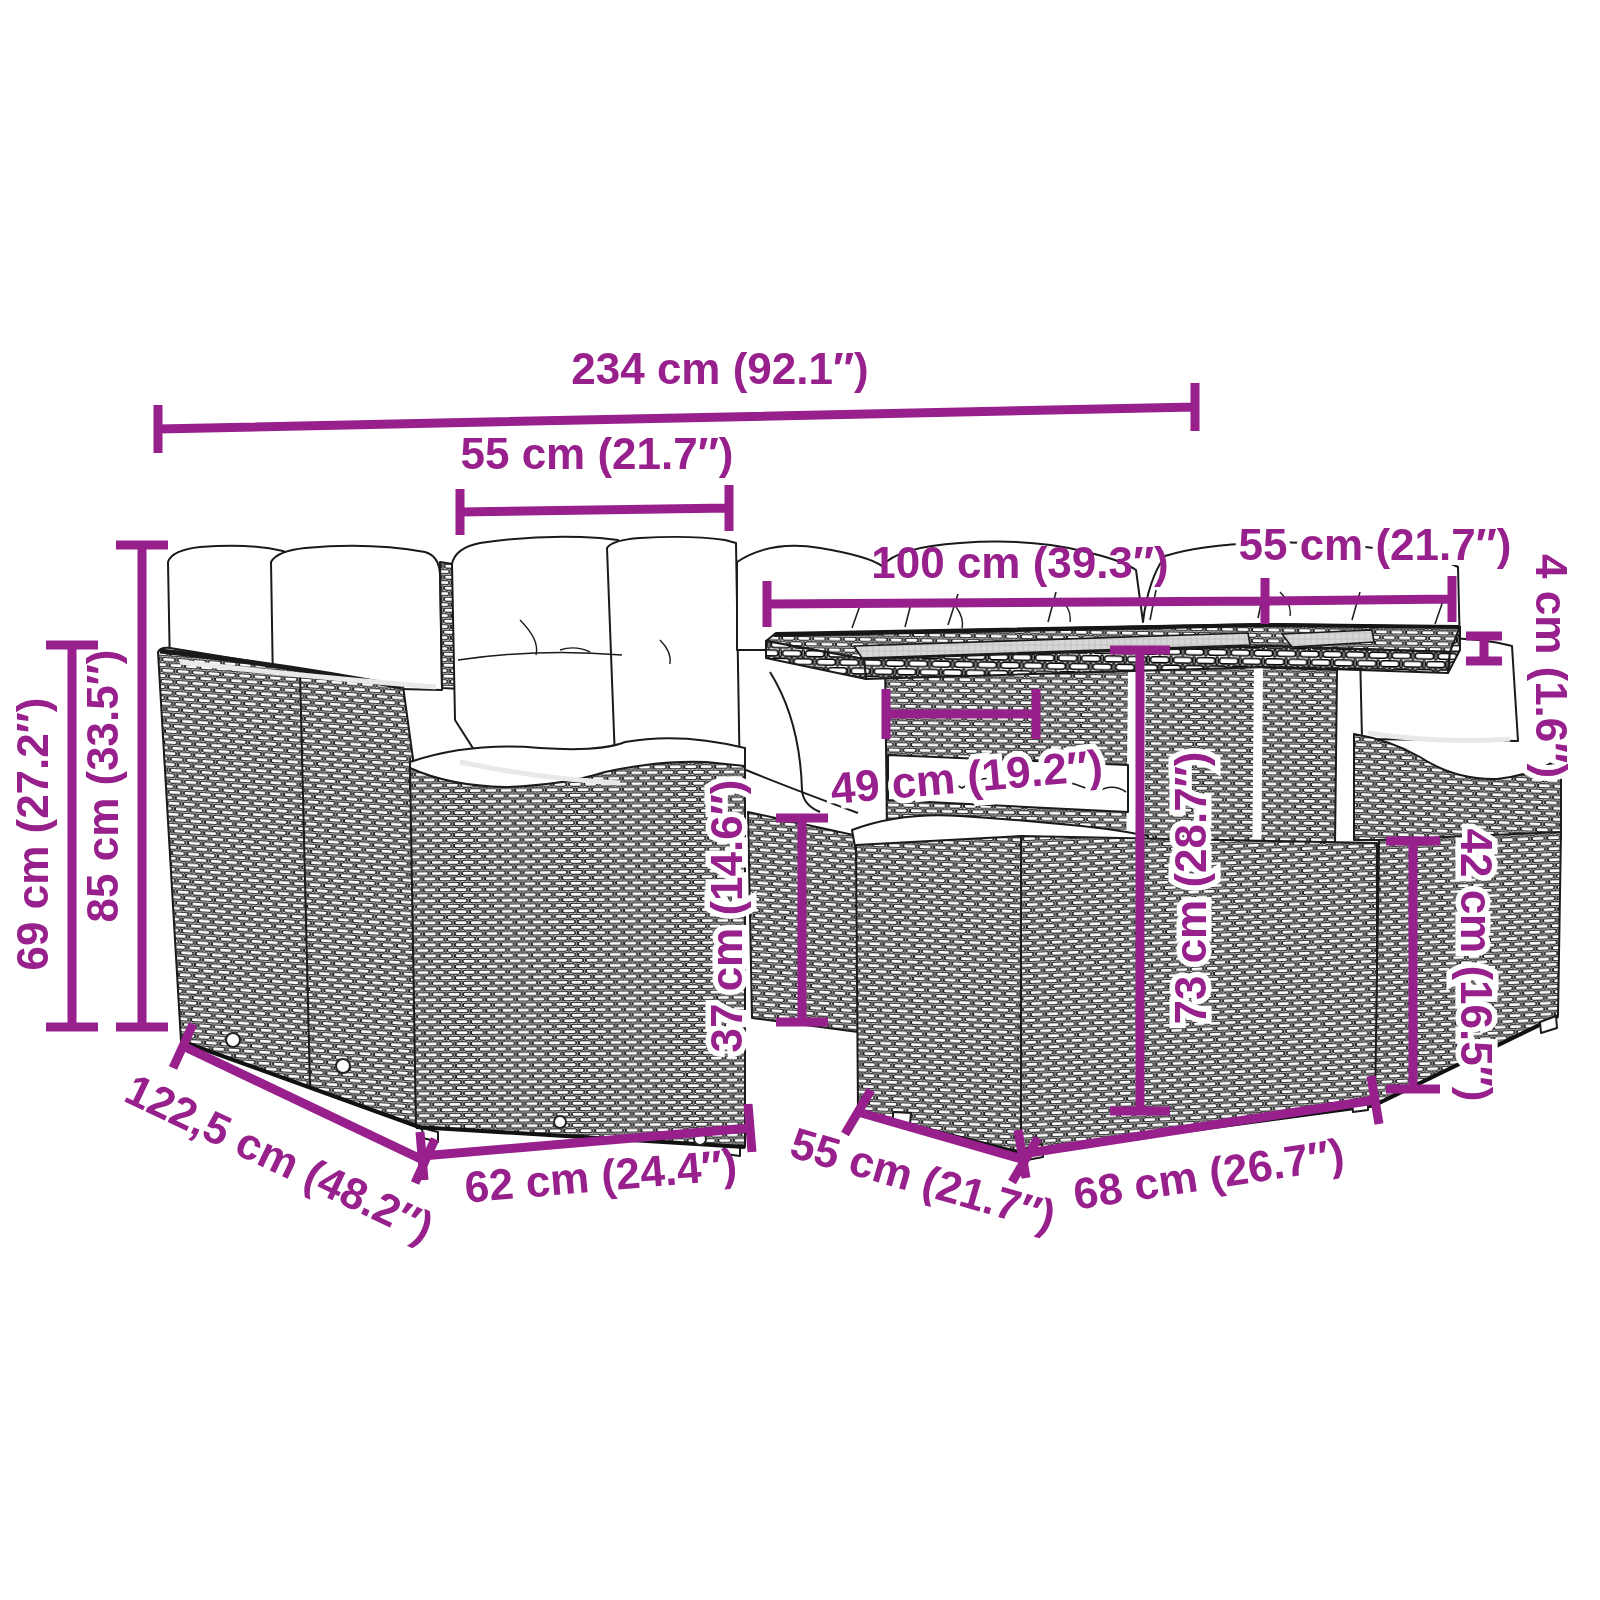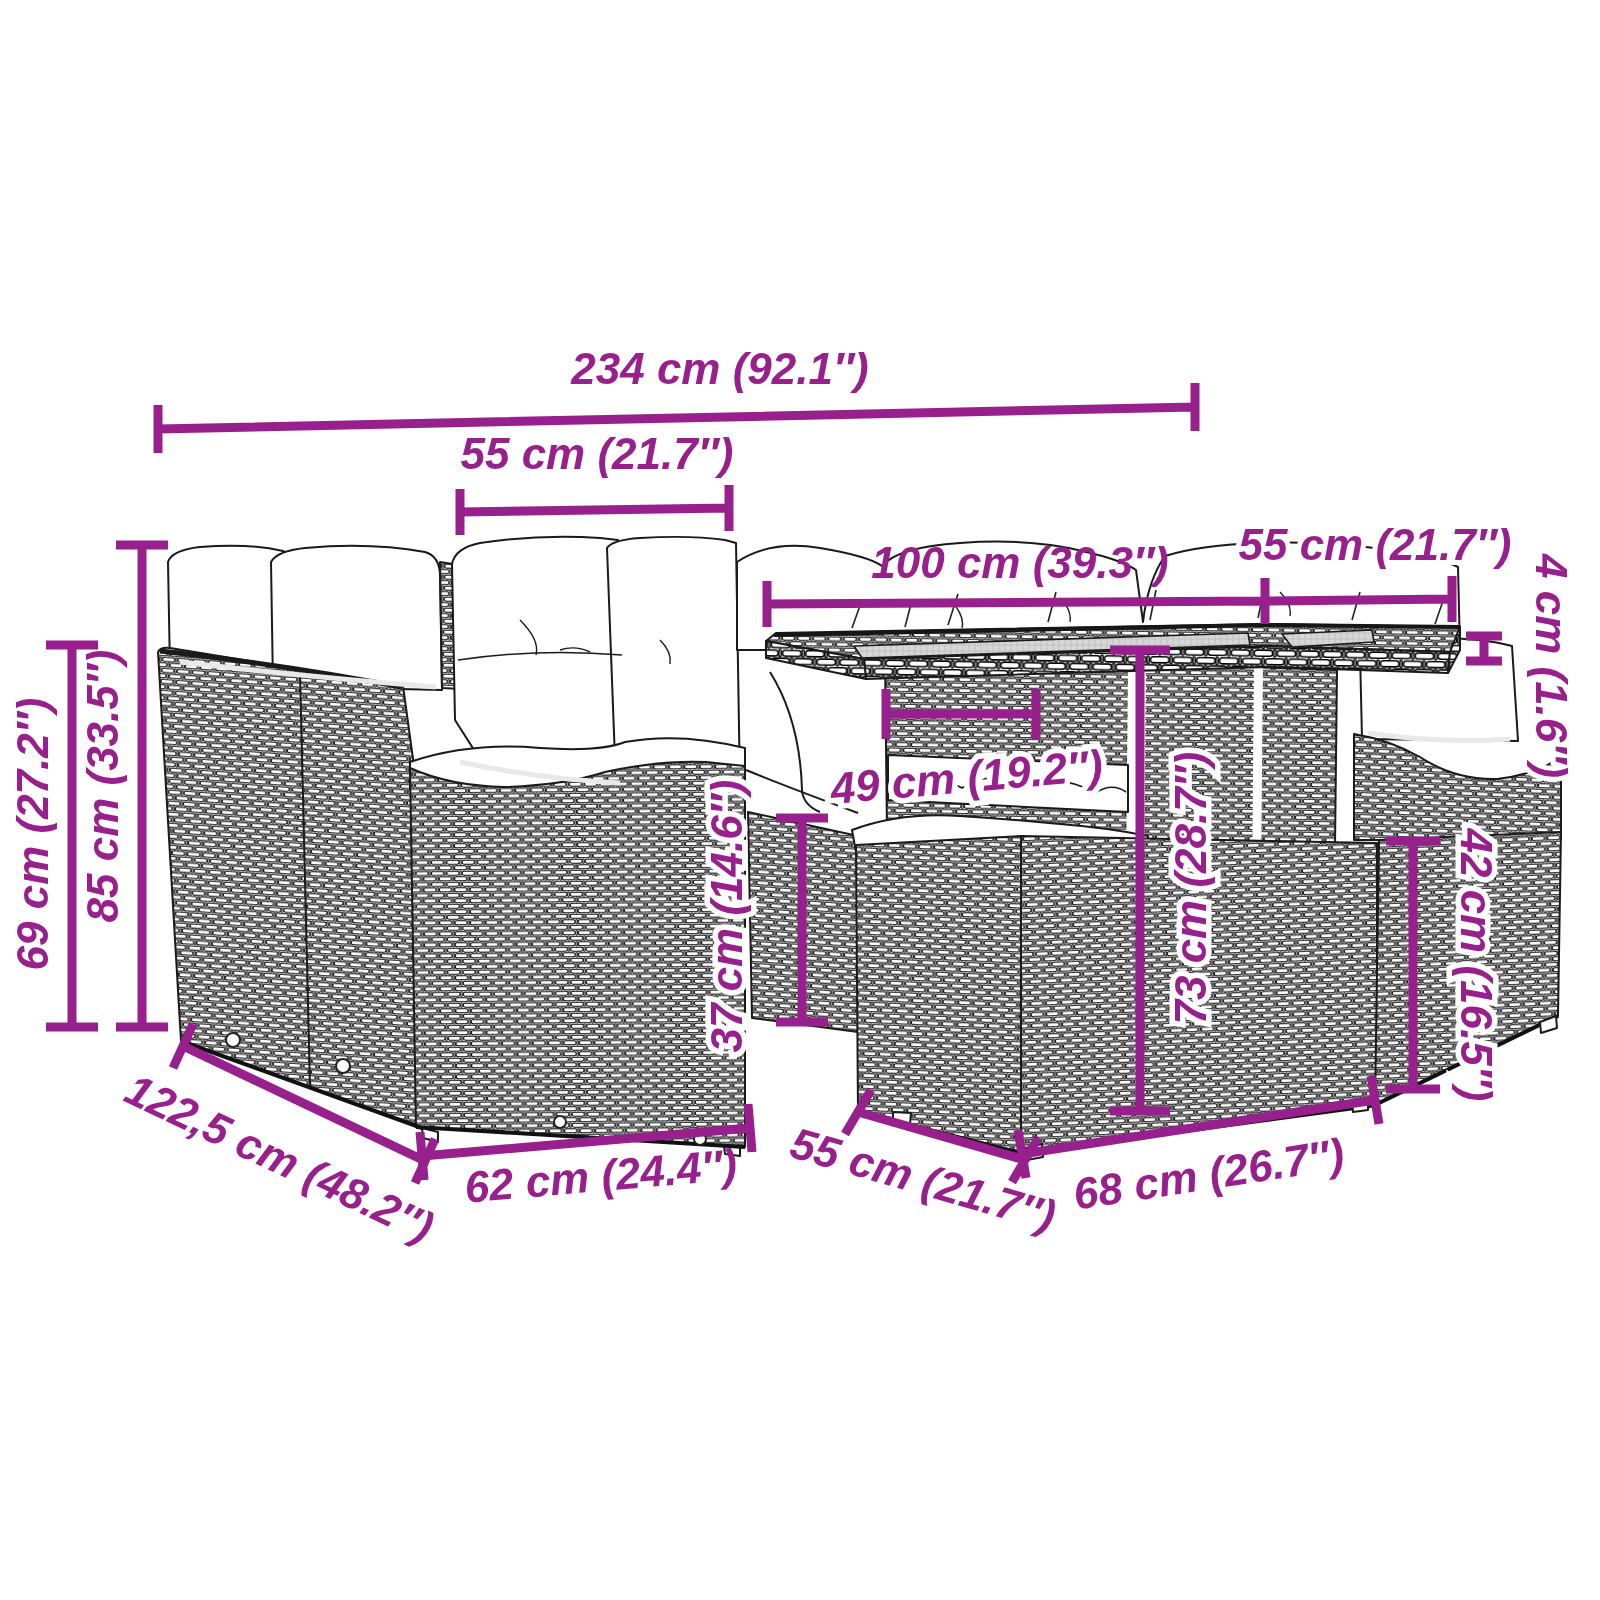--- a/index.html
+++ b/index.html
@@ -1,16 +1,16 @@
 <!DOCTYPE html>
 <html><head>
 <meta charset="utf-8">
 <style>
   html,body{margin:0;padding:0;background:#ffffff;}
-  .wrap{width:1600px;height:1600px;position:relative;overflow:hidden;background:#fff;font-style:italic;}
+  .wrap{width:1600px;height:1600px;position:relative;overflow:hidden;background:#fff;}
   svg{display:block;}
   text{font-family:"Liberation Sans", sans-serif;font-weight:bold;fill:#98208c;}
 </style>
 </head>
 <body>
 <div class="wrap">
 <svg width="1600" height="1600" viewBox="0 0 1600 1600">
 <defs>
 
   <pattern id="wvA" width="15.4" height="11" patternUnits="userSpaceOnUse" patternTransform="rotate(1)">

